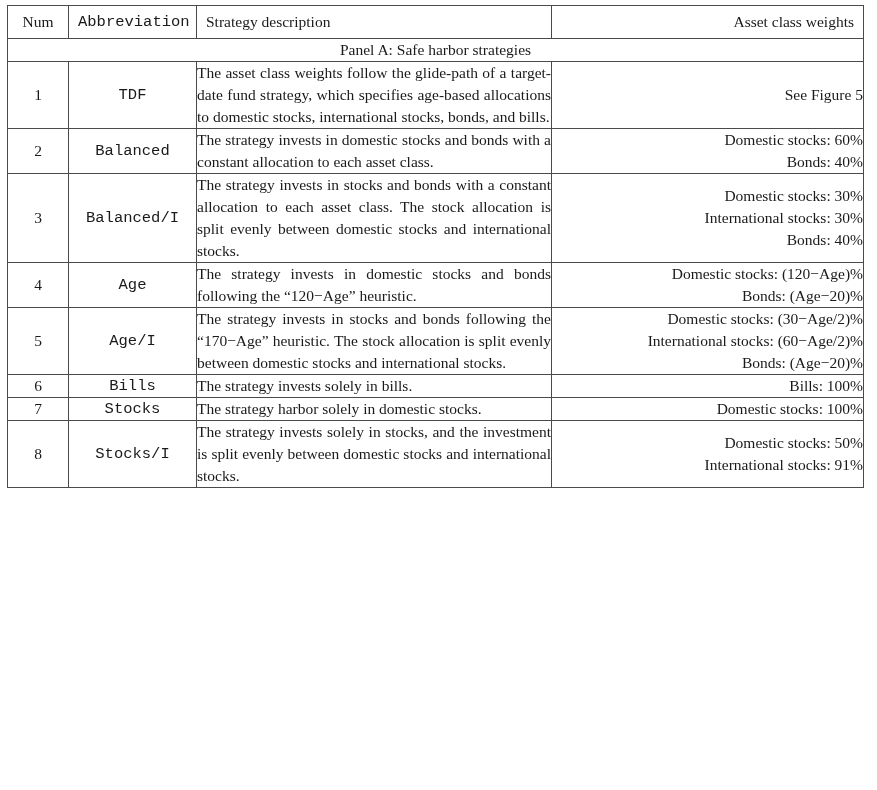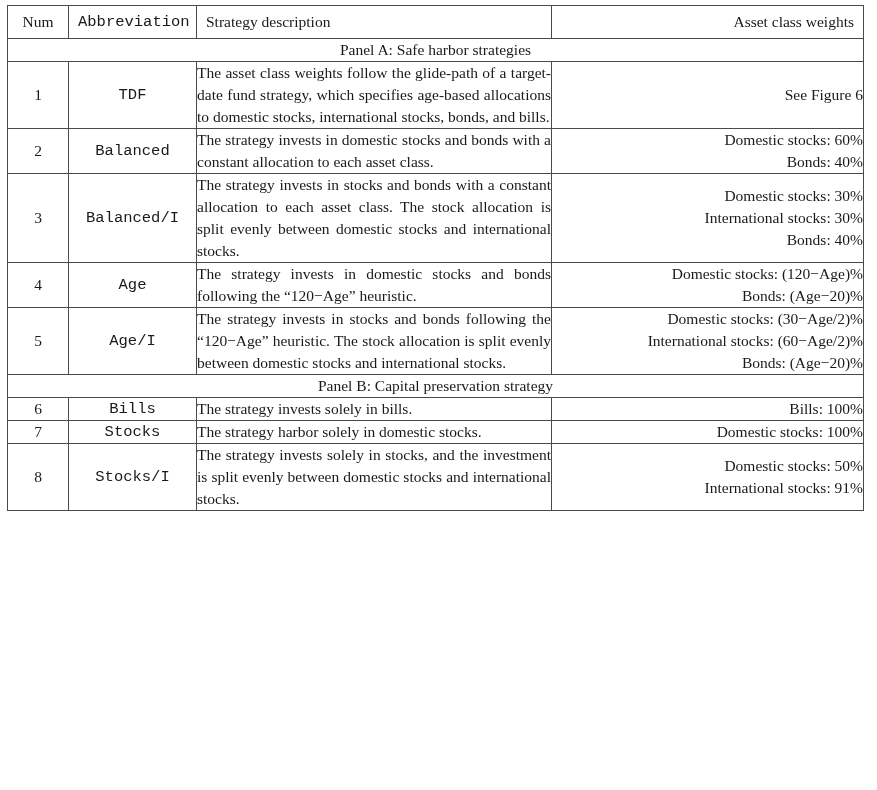--- a/index.html
+++ b/index.html
@@ -106,21 +106,21 @@
     </thead>
     <tbody id="table-body">
         <tr class="panel-row">
           <td colspan="4">Panel A: Safe harbor strategies</td>
         </tr>
         <tr>
           <td class="num-cell">1</td>
           <td class="abbr-cell">TDF</td>
           <td class="desc-cell">The asset class weights follow the glide-path of a target-date fund strategy, which specifies age-based allocations to domestic stocks, international stocks, bonds, and bills.</td>
           <td class="wts-cell">
-            <span class="wline">See Figure 6</span>
+            <span class="wline">See Figure 5</span>
           </td>
         </tr>
         <tr>
           <td class="num-cell">2</td>
           <td class="abbr-cell">Balanced</td>
           <td class="desc-cell">The strategy invests in domestic stocks and bonds with a constant allocation to each asset class.</td>
           <td class="wts-cell">
             <span class="wline">Domestic stocks: 60%</span>
             <span class="wline">Bonds: 40%</span>
           </td>
@@ -140,29 +140,26 @@
           <td class="abbr-cell">Age</td>
           <td class="desc-cell">The strategy invests in domestic stocks and bonds following the “120−Age” heuristic.</td>
           <td class="wts-cell">
             <span class="wline">Domestic stocks: (120−Age)%</span>
             <span class="wline">Bonds: (Age−20)%</span>
           </td>
         </tr>
         <tr>
           <td class="num-cell">5</td>
           <td class="abbr-cell">Age/I</td>
-          <td class="desc-cell">The strategy invests in stocks and bonds following the “120−Age” heuristic. The stock allocation is split evenly between domestic stocks and international stocks.</td>
+          <td class="desc-cell">The strategy invests in stocks and bonds following the “170−Age” heuristic. The stock allocation is split evenly between domestic stocks and international stocks.</td>
           <td class="wts-cell">
             <span class="wline">Domestic stocks: (30−Age/2)%</span>
             <span class="wline">International stocks: (60−Age/2)%</span>
             <span class="wline">Bonds: (Age−20)%</span>
           </td>
-        </tr>
-        <tr class="panel-row">
-          <td colspan="4">Panel B: Capital preservation strategy</td>
         </tr>
         <tr>
           <td class="num-cell">6</td>
           <td class="abbr-cell">Bills</td>
           <td class="desc-cell">The strategy invests solely in bills.</td>
           <td class="wts-cell">
             <span class="wline">Bills: 100%</span>
           </td>
         </tr>
         <tr>

